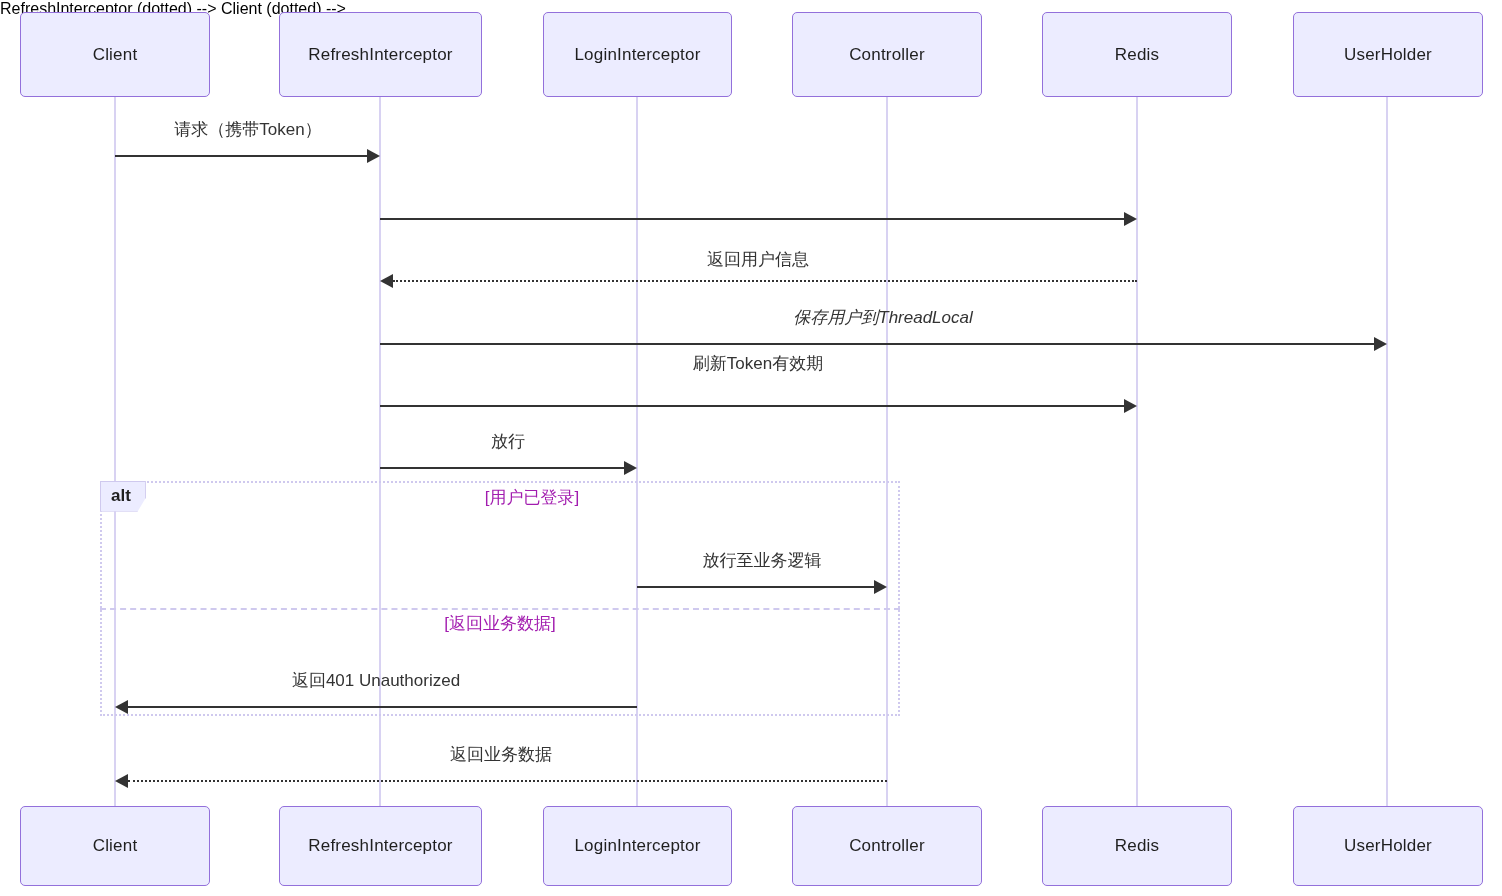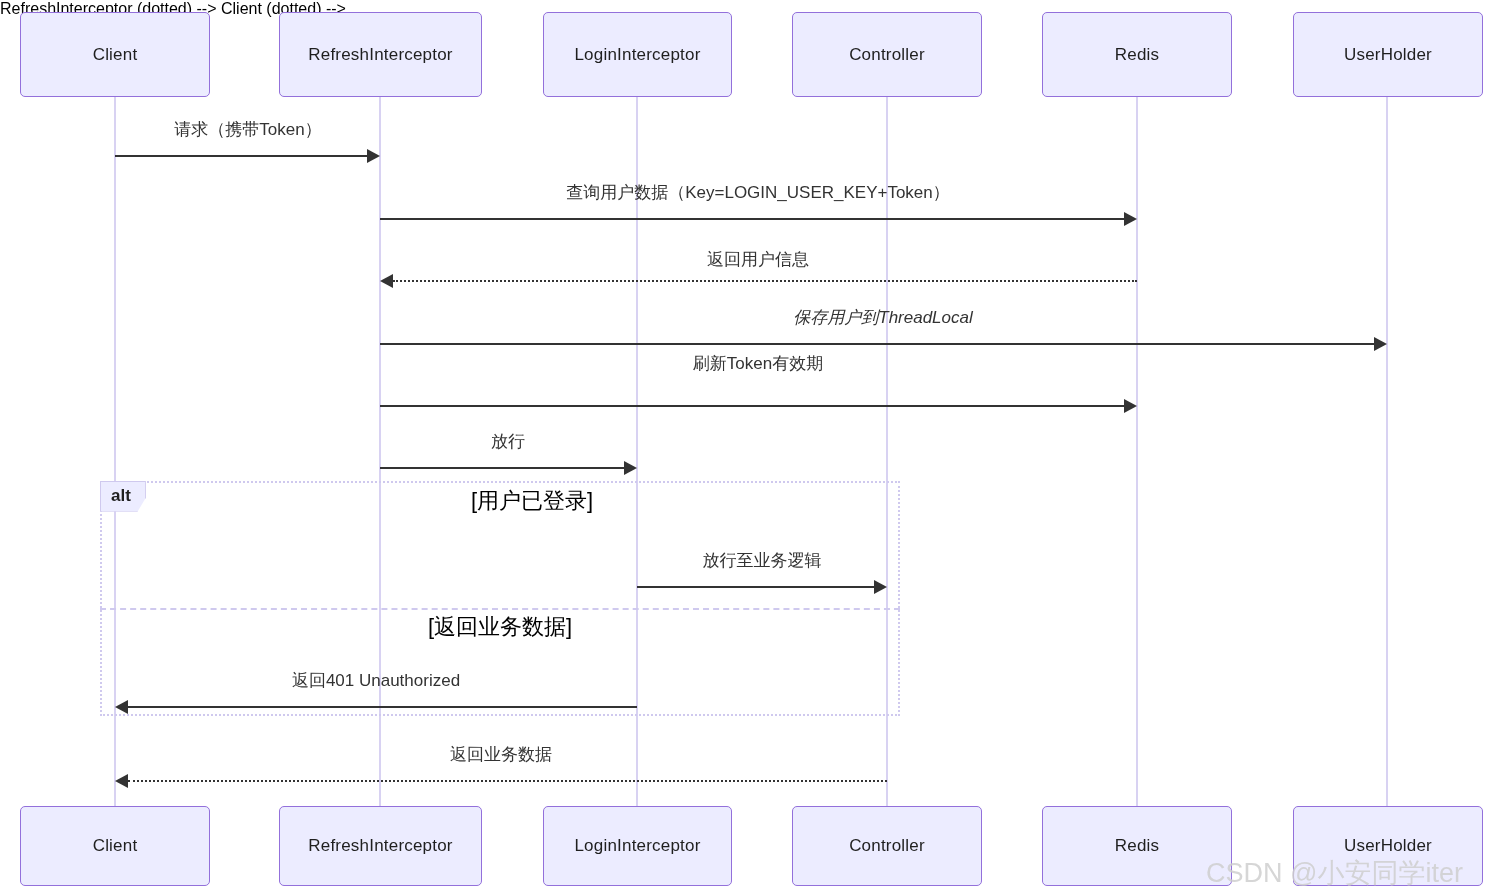--- a/index.html
+++ b/index.html
@@ -84,22 +84,22 @@
     color: #1f1f1f;
     font-size: 17px;
     font-weight: bold;
     padding: 4px 14px 5px 10px;
     -webkit-clip-path: polygon(0 0, 100% 0, 100% 55%, 82% 100%, 0 100%);
     clip-path: polygon(0 0, 100% 0, 100% 55%, 82% 100%, 0 100%);
     line-height: 1.15;
   }
   .alt-cond {
     position: absolute;
-    color: #000000;
-    font-size: 22px;
+    color: #a21caf;
+    font-size: 17px;
     white-space: nowrap;
     transform: translateX(-50%);
   }
   .watermark {
     position: absolute;
     color: #CFCFCF;
     font-size: 27px;
     white-space: nowrap;
     opacity: 0.85;
   }
@@ -143,21 +143,20 @@
   <div class="alt-tag" style="left:100px; top:481px;">alt</div>
   <div class="alt-cond" style="left:532px; top:486px;">[用户已登录]</div>
   <div class="alt-cond" style="left:500px; top:612px;">[返回业务数据]</div>
 
   
   <div class="msg-label" style="left:248px; top:118px;">请求（携带Token）</div>
   <div class="msg-line" style="left:115px; top:155px; width:252px;"></div>
   <div class="arrowhead right" style="left:367px; top:149px;"></div>
 
   
-  <div class="msg-label" style="left:758px; top:181px;">查询用户数据（Key=LOGIN_USER_KEY+Token）</div>
   <div class="msg-line" style="left:380px; top:218px; width:744px;"></div>
   <div class="arrowhead right" style="left:1124px; top:212px;"></div>
 
    RefreshInterceptor (dotted) --&gt;
   <div class="msg-label" style="left:758px; top:248px;">返回用户信息</div>
   <div class="msg-line dotted" style="left:393px; top:280px; width:744px;"></div>
   <div class="arrowhead left" style="left:380px; top:274px;"></div>
 
   
   <div class="msg-label" style="left:883px; top:306px;font-style:italic;">保存用户到ThreadLocal</div>
@@ -203,15 +202,14 @@
     <span>Controller</span>
   </div>
   <div class="actor-box" style="left:1042px; top:806px; width:190px; height:80px;">
     <span>Redis</span>
   </div>
   <div class="actor-box" style="left:1293px; top:806px; width:190px; height:80px;">
     <span>UserHolder</span>
   </div>
 
   
-  <div class="watermark" style="left:1206px; top:855px;">CSDN @小安同学iter</div>
 
 </div>
 
 </body></html>

